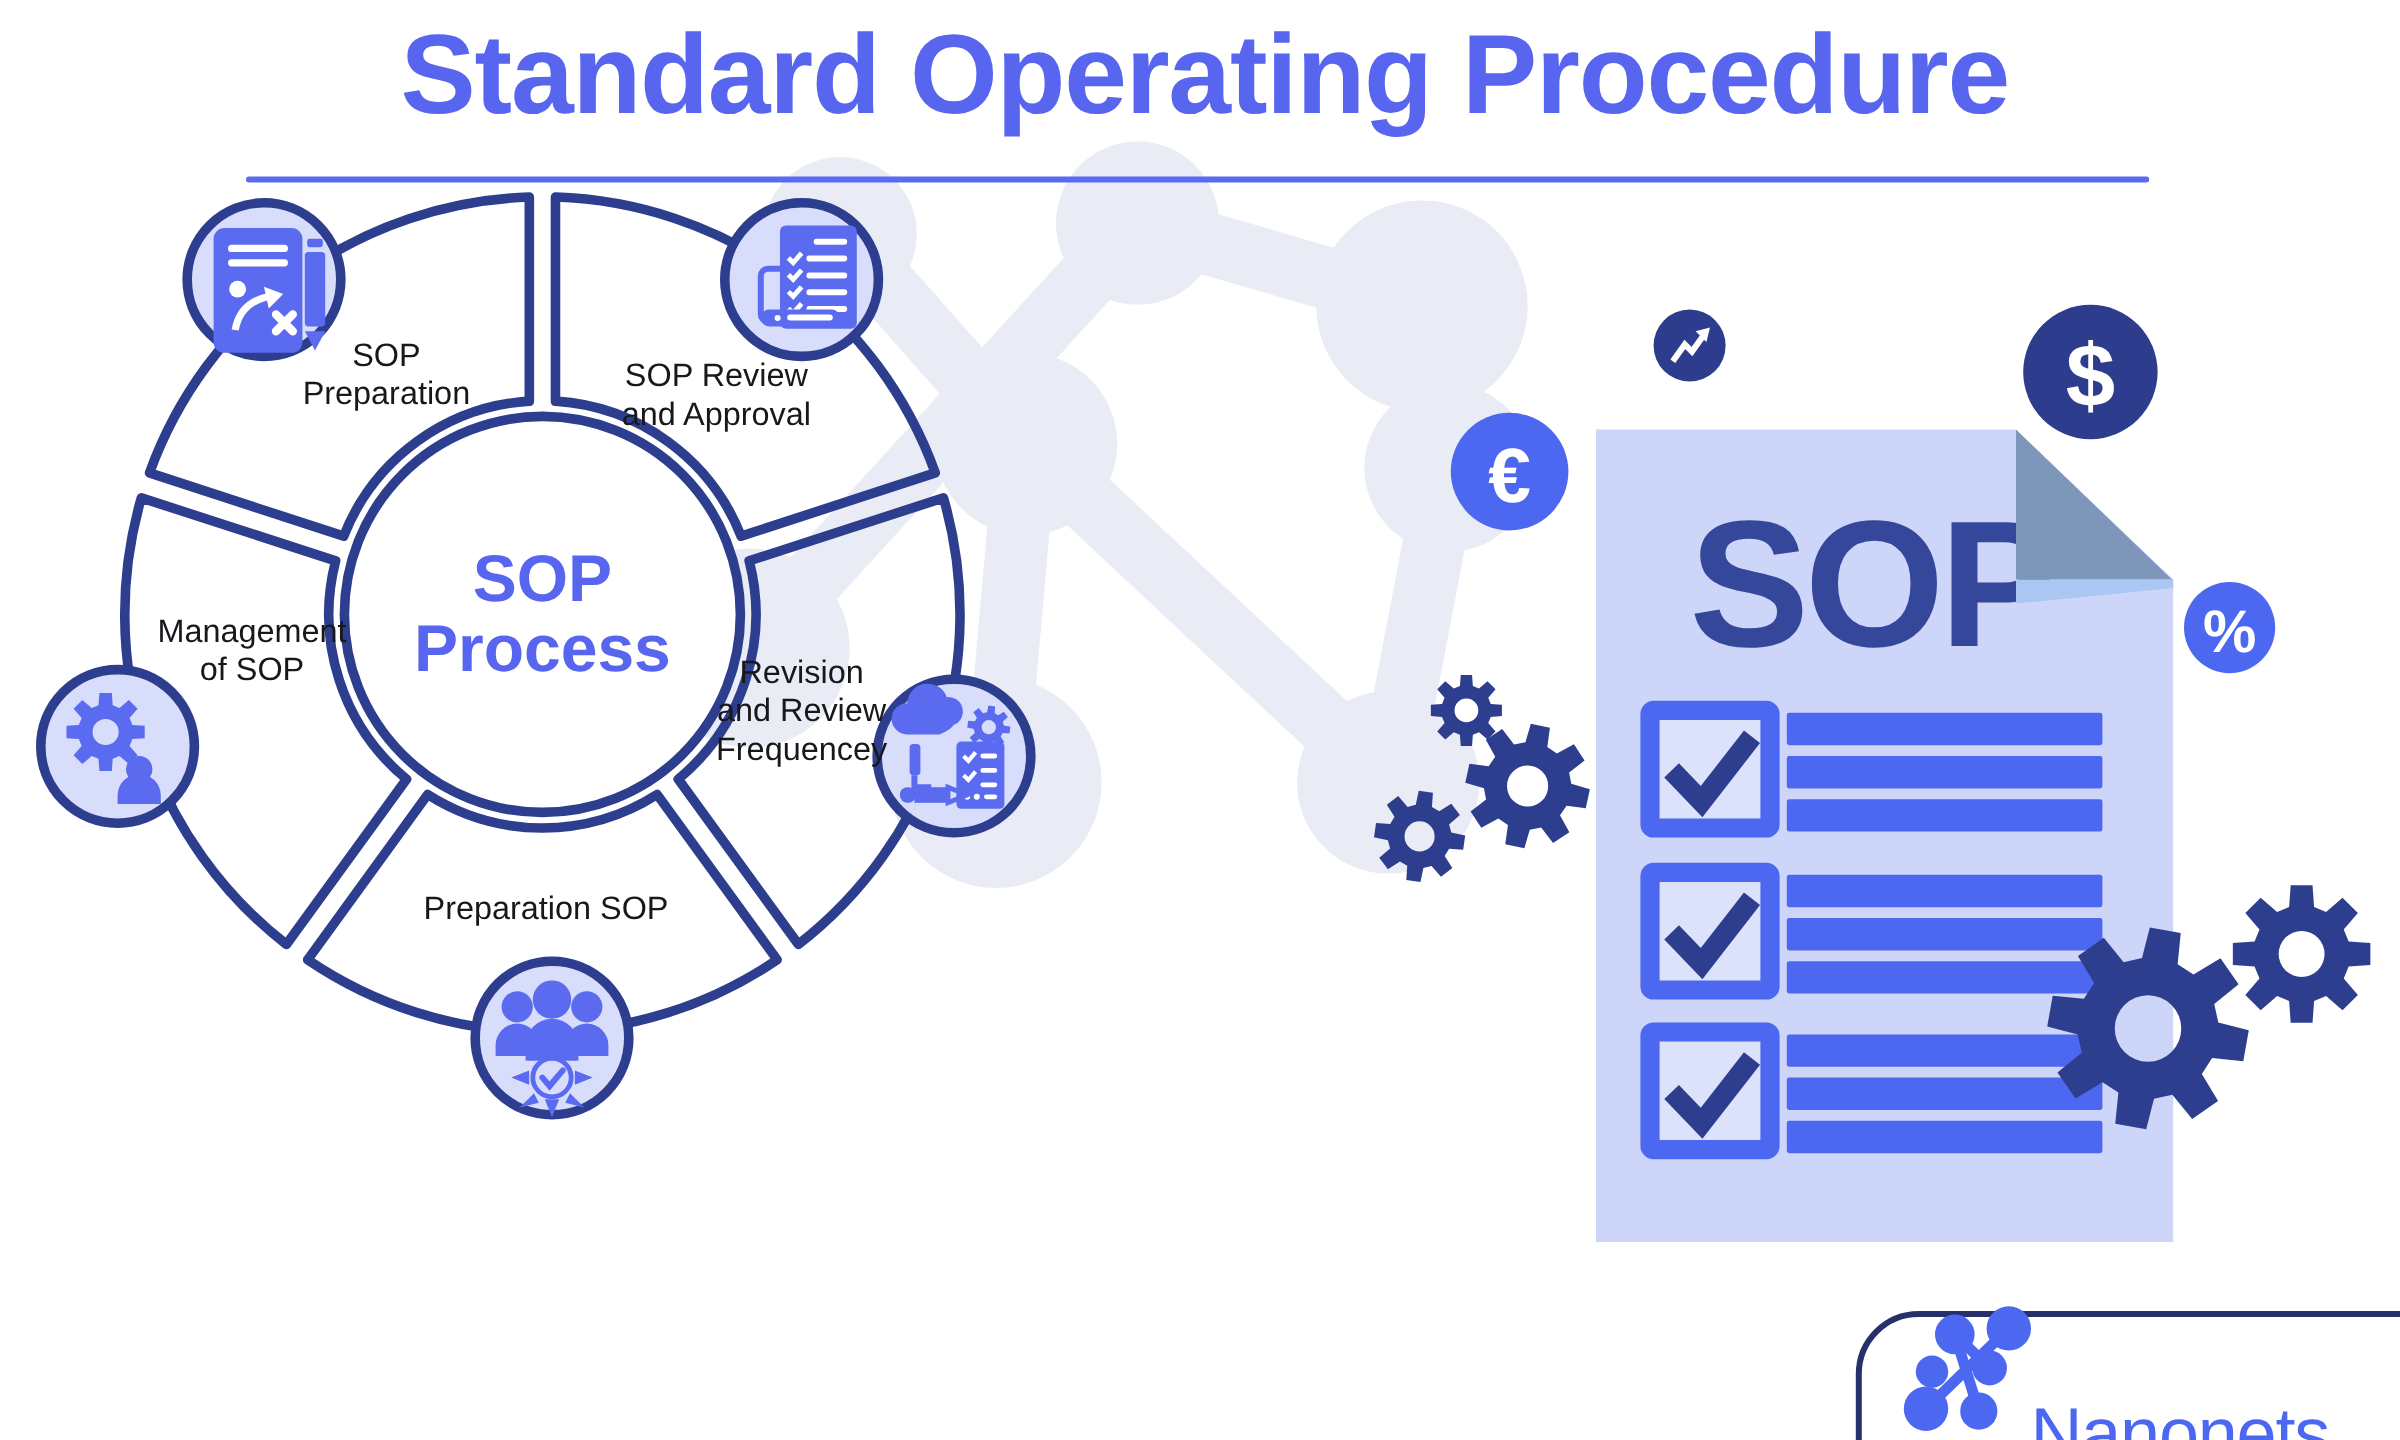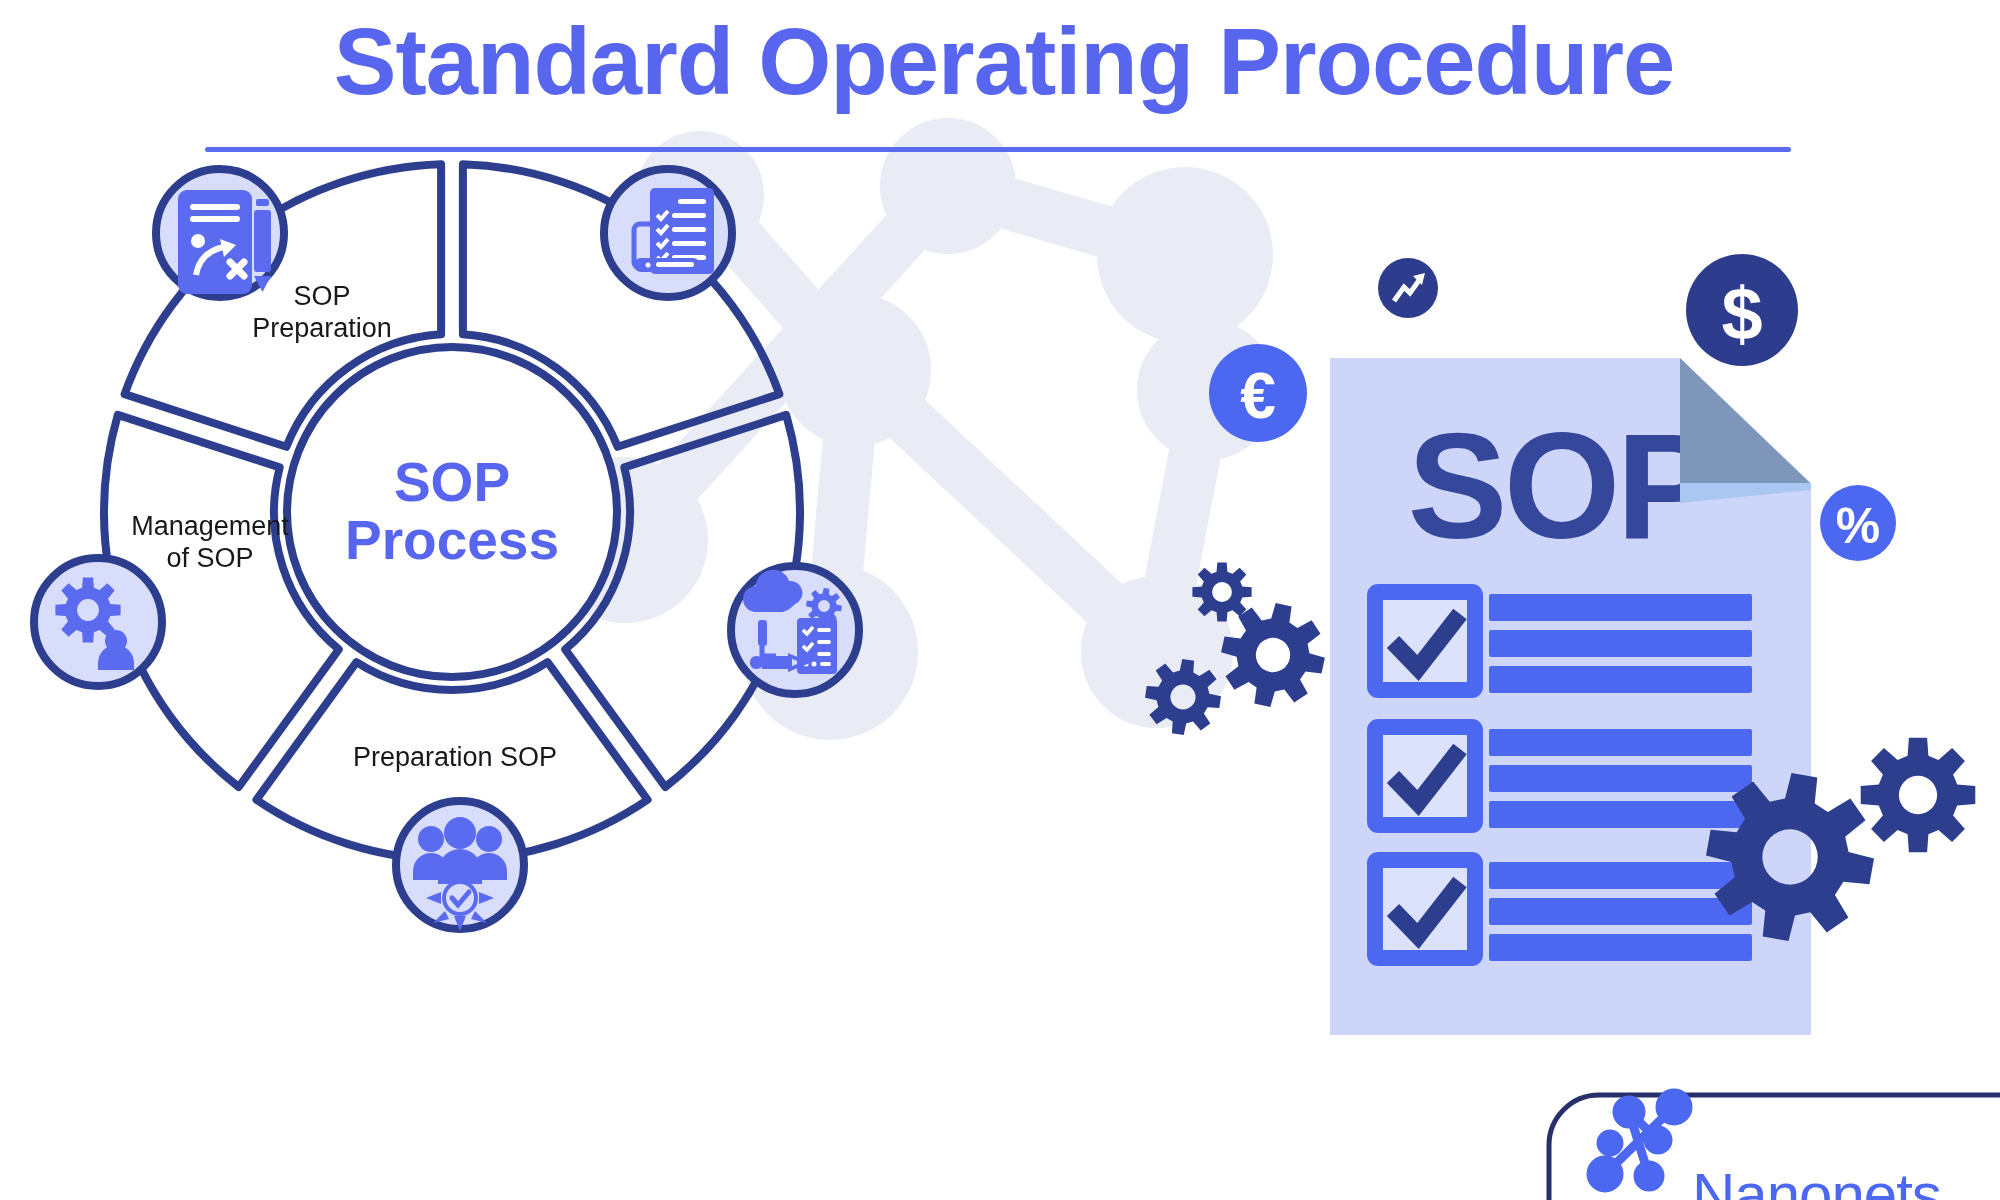--- a/index.html
+++ b/index.html
@@ -207,18 +207,23 @@
   </svg>
 
   <h1 class="page-title">Standard Operating Procedure</h1>
   <div class="title-underline"></div>
 
   <div class="center-label">SOP
 Process</div>
 
   <div class="seg-label" style="left:322px;top:281px;">SOP
 Preparation</div>
+  <div class="seg-label" style="left:597px;top:298px;">SOP Review
+and Approval</div>
+  <div class="seg-label" style="left:668px;top:545px;">Revision
+and Review
+Frequencey</div>
   <div class="seg-label" style="left:455px;top:742px;">Preparation SOP</div>
   <div class="seg-label" style="left:210px;top:511px;">Management
 of SOP</div>
 
   <div class="brand">Nanonets</div>
 </div>
 
 </body></html>

